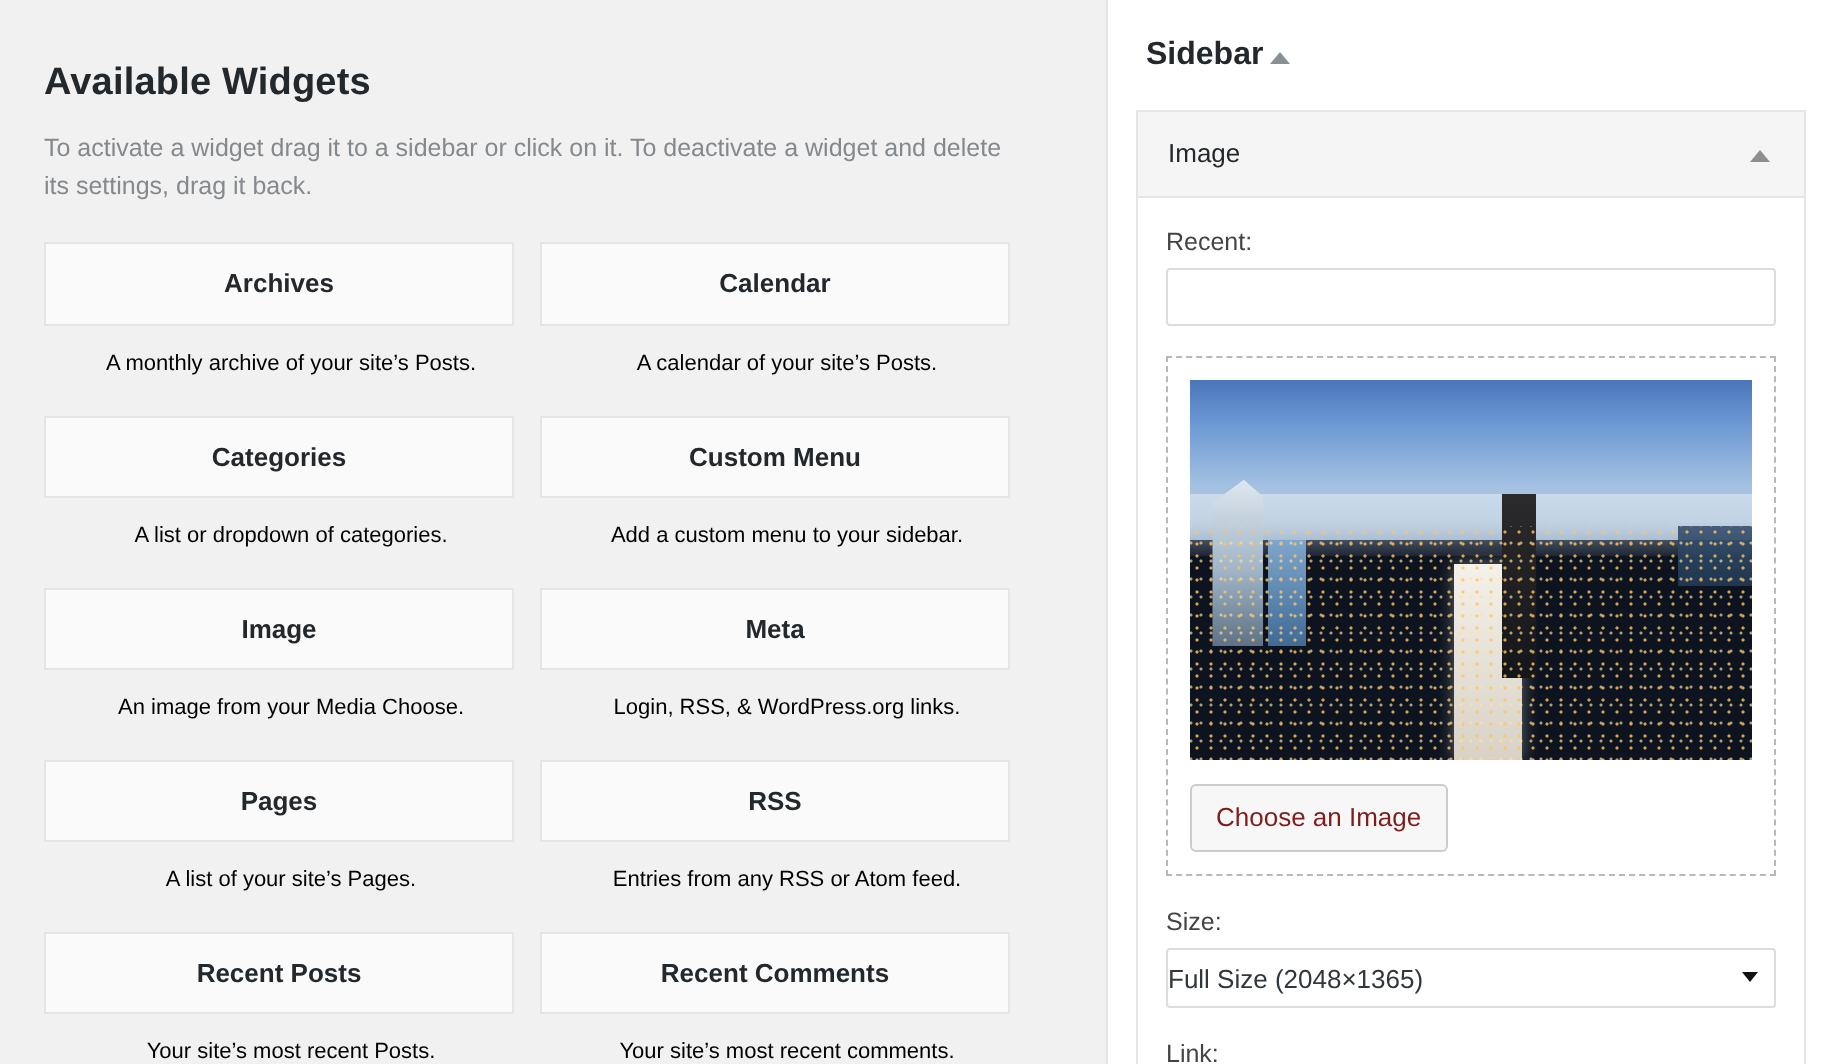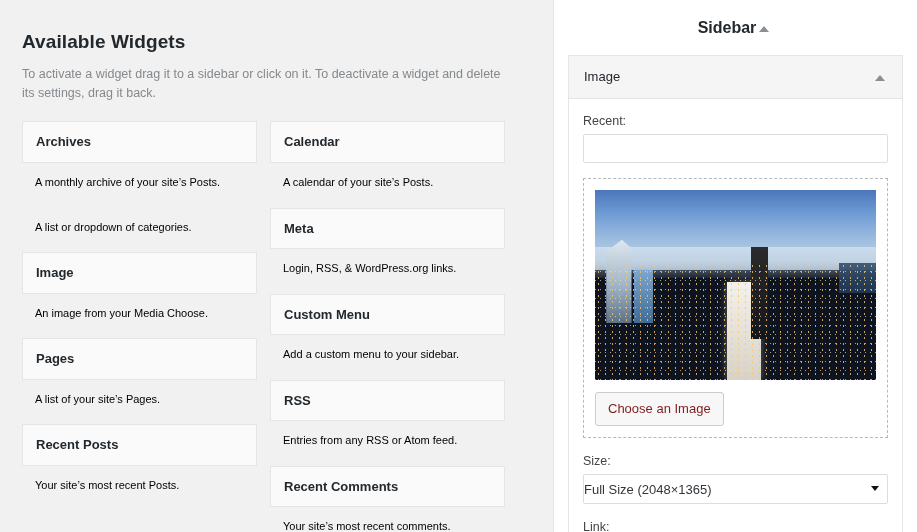--- a/index.html
+++ b/index.html
@@ -24,21 +24,21 @@
   .page-title {
     font-size: 19px; font-weight: bold; color: #23282d;
     margin: 0 0 10px 0; line-height: 1.3; letter-spacing: .1px;
   }
   .page-desc {
     font-size: 12.5px; color: #84898d; line-height: 1.55;
     margin: 0 0 18px 0; max-width: 484px;
   }
   .widget-grid { display: flex; flex-wrap: wrap; gap: 0 13px; }
   .widget-col { width: 235px; }
-  .widget-item { margin-bottom: 17px; }
+  .widget-item { margin-bottom: 17px; text-align: center; }
   .widget-head {
     background: #fafafa;
     border: 1px solid #e5e5e5;
     padding: 12px 13px;
     font-size: 13px; font-weight: bold; color: #23282d;
     line-height: 1.2;
   }
   .widget-desc {
     font-size: 11px; color: #000000;
     line-height: 1.5; padding: 11px 1px 0 13px;
@@ -50,21 +50,21 @@
   
   .right-pane {
     width: 364px; height: 532px;
     background: #fff;
     border: 1px solid #e5e5e5;
     border-right: none; border-top: none; border-bottom: none;
     overflow: hidden;
     position: relative;
   }
   .sidebar-panel-head {
-    display: flex; align-items: center; justify-content: center;
+    display: flex; align-items: center; justify-content: flex-start;
     padding: 18px 20px 18px 19px;
     background: #fff;
   }
   .sidebar-panel-title {
     font-size: 16px; font-weight: bold; color: #23282d; line-height: 1.2;
   }
   .toggle-arrow {
     width: 16px; height: 16px; position: relative; cursor: pointer;
   }
   .toggle-arrow::after {
@@ -194,20 +194,21 @@
     <div class="page-desc">To activate a widget drag it to a sidebar or click on it. To deactivate a widget and delete its settings, drag it back.</div>
 
     <div class="widget-grid">
 
       <div class="widget-col">
         <div class="widget-item">
           <div class="widget-head">Archives</div>
           <div class="widget-desc">A monthly archive of your site’s Posts.</div>
         </div>
         <div class="widget-item">
+          <div class="widget-head">Categories</div>
           <div class="widget-desc">A list or dropdown of categories.</div>
         </div>
         <div class="widget-item">
           <div class="widget-head">Image</div>
           <div class="widget-desc">An image from your Media Choose.</div>
         </div>
         <div class="widget-item">
           <div class="widget-head">Pages</div>
           <div class="widget-desc">A list of your site’s Pages.</div>
         </div>
@@ -216,26 +217,26 @@
           <div class="widget-desc">Your site’s most recent Posts.</div>
         </div>
       </div>
 
       <div class="widget-col">
         <div class="widget-item">
           <div class="widget-head">Calendar</div>
           <div class="widget-desc">A calendar of your site’s Posts.</div>
         </div>
         <div class="widget-item">
+          <div class="widget-head">Custom Menu</div>
+          <div class="widget-desc">Add a custom menu to your sidebar.</div>
+        </div>
+        <div class="widget-item">
           <div class="widget-head">Meta</div>
           <div class="widget-desc">Login, RSS, &amp; WordPress.org links.</div>
-        </div>
-        <div class="widget-item">
-          <div class="widget-head">Custom Menu</div>
-          <div class="widget-desc">Add a custom menu to your sidebar.</div>
         </div>
         <div class="widget-item">
           <div class="widget-head">RSS</div>
           <div class="widget-desc">Entries from any RSS or Atom feed.</div>
         </div>
         <div class="widget-item">
           <div class="widget-head">Recent Comments</div>
           <div class="widget-desc">Your site’s most recent comments.</div>
         </div>
       </div>

